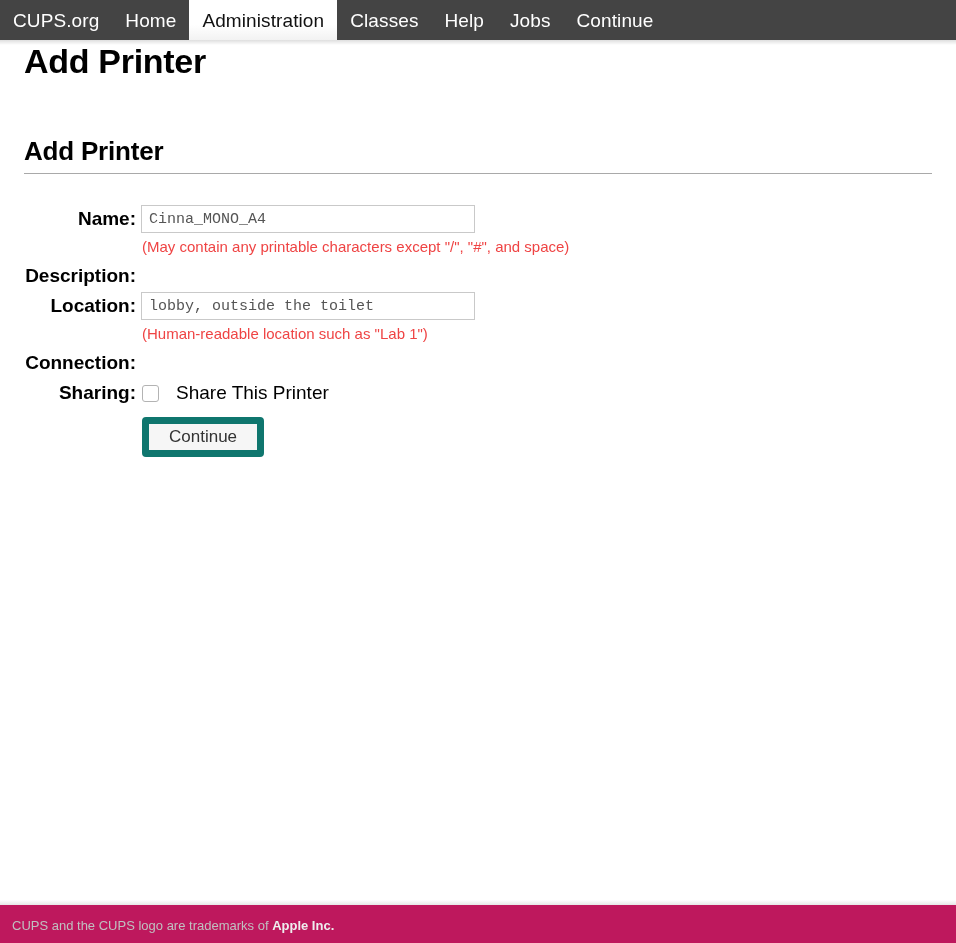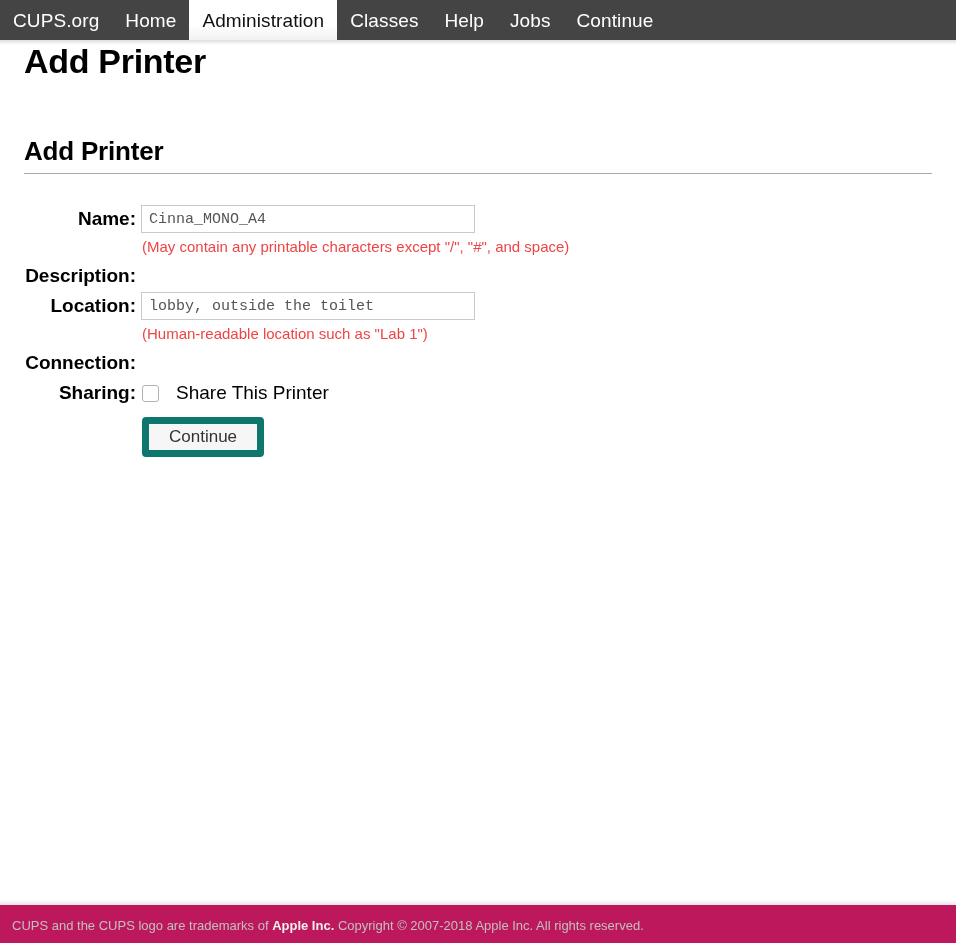--- a/index.html
+++ b/index.html
@@ -240,14 +240,14 @@
       <div class="val">
         <button class="btn" type="button">Continue</button>
       </div>
     </div>
 
   </div>
 </div>
 
 <div class="footer-top-shade"></div>
 <div class="footer">
-  <span class="ftxt">CUPS and the CUPS logo are trademarks of</span>&nbsp;<a href="#">Apple Inc.</a>&nbsp;<span class="ftxt">Copyright © 2007-2018 Apple Inc. All rights reserved.</span>
+  <span class="ftxt">CUPS and the CUPS logo are trademarks of</span>&nbsp;<a href="#">Apple Inc.</a>&nbsp;
 </div>
 
 </body></html>

